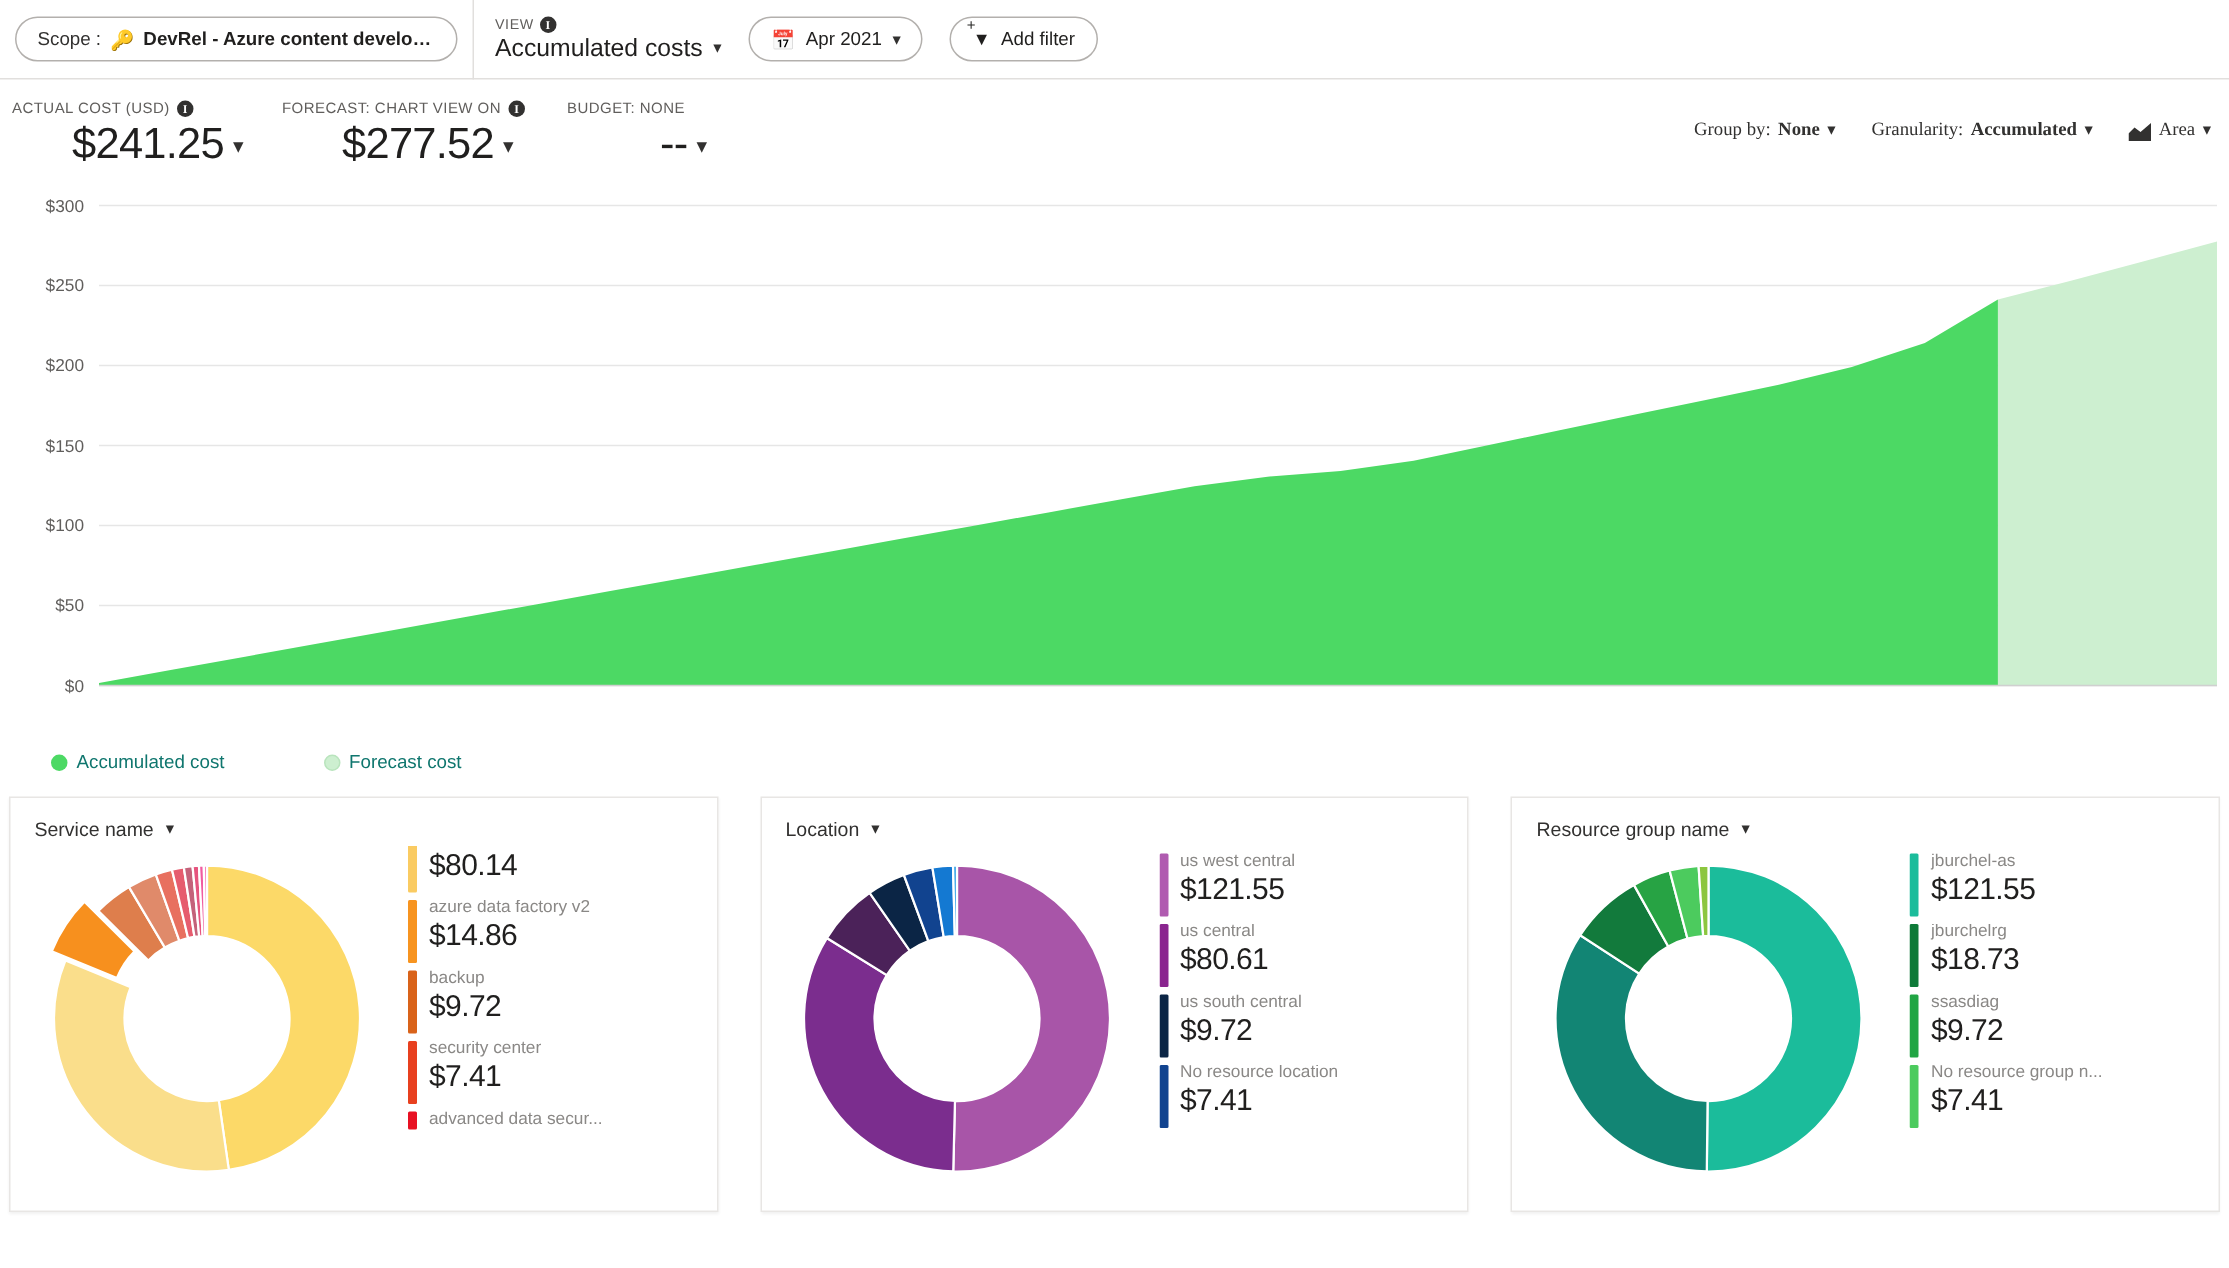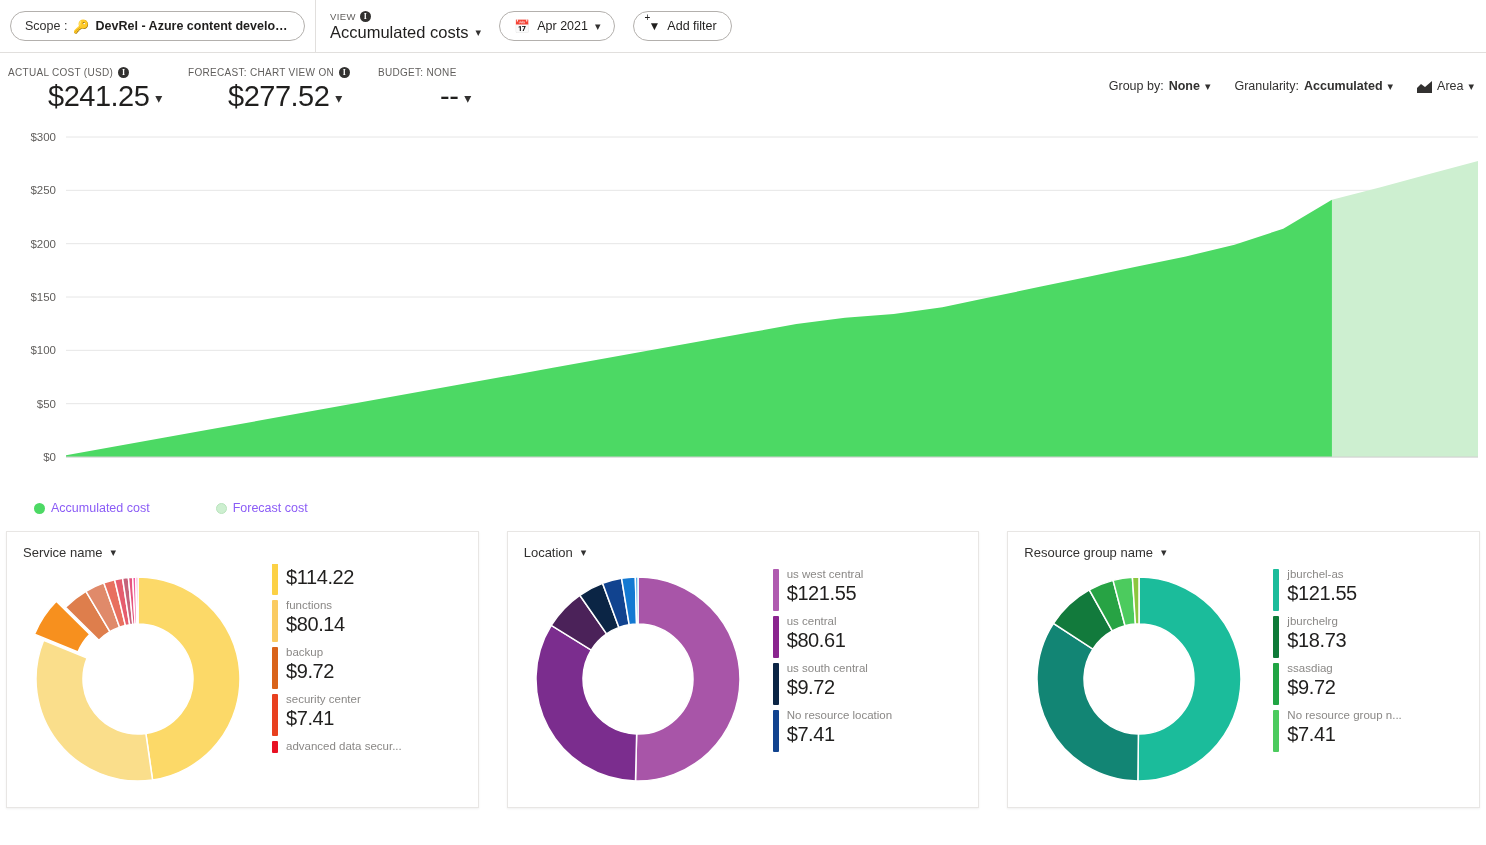--- a/index.html
+++ b/index.html
@@ -78,34 +78,34 @@
   }
   .kpi-value .chev { font-size:14px; position:relative; top:-3px; }
   .kpi-1 { width:180px; }
   .kpi-2 { width:190px; }
   .kpi-3 { width:140px; }
   .kpi-3 .kpi-value { justify-content:flex-start; padding-left:22px; }
 
   .chart-controls {
     position:absolute; right:12px; top:26px;
     display:flex; align-items:flex-start; gap:24px;
-    font-size:12.5px; color:#323130;
+    font-size:12.5px; color:#323130;font-family:Liberation Serif, serif;
   }
   .ctrl { display:flex; align-items:center; gap:5px; white-space:nowrap; }
   .ctrl b { font-weight:700; }
   .area-glyph { display:inline-block; width:15px; height:12px; position:relative; top:1px; }
 
   
   .chartwrap { position:relative; height:370px; padding:0 10px 0 0; }
   .chartsvg { display:block; }
 
   .legendrow {
     display:flex; align-items:center; gap:66px; padding-left:34px; height:30px;
   }
-  .legend-item { display:flex; align-items:center; gap:6px; font-size:12.5px; color:#8b5cf6; }
+  .legend-item { display:flex; align-items:center; gap:6px; font-size:12.5px; color:#0f766e; }
   .legend-dot { width:11px; height:11px; border-radius:50%; display:inline-block; }
 
   
   .cards {
     display:flex; gap:28px; padding:8px 6px 0 6px; height:285px;
   }
   .card {
     flex:1 1 0; background:#fff; border:1px solid #e8e6e4;
     box-shadow:0 1px 2px rgba(0,0,0,.06);
     position:relative; overflow:hidden;
@@ -290,32 +290,32 @@
             <path d="M 88.86284830083054 16.88207828990531 A 102 102 0 0 1 99.64608564029544 13.709543841920109 L 110.40720304133578 59.46102854221182 A 55 55 0 0 0 104.59271231907529 61.17170888181169 Z" fill="#E8705F" stroke="#ffffff" stroke-width="1.5"></path>
             <path d="M 99.64608564029544 13.709543841920109 A 102 102 0 0 1 107.52982088176493 12.179994256845404 L 114.6582367499713 58.63627141300488 A 55 55 0 0 0 110.40720304133578 59.46102854221182 Z" fill="#E65C6E" stroke="#ffffff" stroke-width="1.5"></path>
             <path d="M 107.52982088176493 12.179994256845404 A 102 102 0 0 1 113.37496156382595 11.455139789833922 L 117.81002829421988 58.24541851412613 A 55 55 0 0 0 114.6582367499713 58.63627141300488 Z" fill="#C4627A" stroke="#ffffff" stroke-width="1.5"></path>
             <path d="M 113.37496156382595 11.455139789833922 A 102 102 0 0 1 117.64724869702619 11.140547549633311 L 120.1137125327102 58.07578544342972 A 55 55 0 0 0 117.81002829421988 58.24541851412613 Z" fill="#E6547E" stroke="#ffffff" stroke-width="1.5"></path>
             <path d="M 117.64724869702619 11.140547549633311 A 102 102 0 0 1 120.85807296890731 11.022491947520734 L 121.84503934597943 58.01212801091804 A 55 55 0 0 0 120.1137125327102 58.07578544342972 Z" fill="#F05BA0" stroke="#ffffff" stroke-width="1.5"></path>
             <path d="M 120.85807296890731 11.022491947520734 A 102 102 0 0 1 122.99999999999999 11 L 122.99999999999999 58 A 55 55 0 0 0 121.84503934597943 58.01212801091804 Z" fill="#F573B6" stroke="#ffffff" stroke-width="1.5"></path>
           </svg>
       </div>
       <div class="legend-col">
         <div class="legend-scroll" id="leg-0">
-            <div class="leg-entry clipped">
-              <div class="leg-bar" style="background: rgb(252, 209, 69); height: 42px;"></div>
-              <div class="leg-texts">
-                <div class="leg-name">sql database</div>
-                <div class="leg-val">$114.22</div>
-              </div>
-            </div>
             <div class="leg-entry">
               <div class="leg-bar" style="background: rgb(250, 203, 98); height: 42px;"></div>
               <div class="leg-texts">
                 <div class="leg-name">functions</div>
                 <div class="leg-val">$80.14</div>
+              </div>
+            </div>
+            <div class="leg-entry">
+              <div class="leg-bar" style="background: rgb(247, 148, 32); height: 42px;"></div>
+              <div class="leg-texts">
+                <div class="leg-name">azure data factory v2</div>
+                <div class="leg-val">$14.86</div>
               </div>
             </div>
             <div class="leg-entry">
               <div class="leg-bar" style="background: rgb(217, 99, 26); height: 42px;"></div>
               <div class="leg-texts">
                 <div class="leg-name">backup</div>
                 <div class="leg-val">$9.72</div>
               </div>
             </div>
             <div class="leg-entry">

